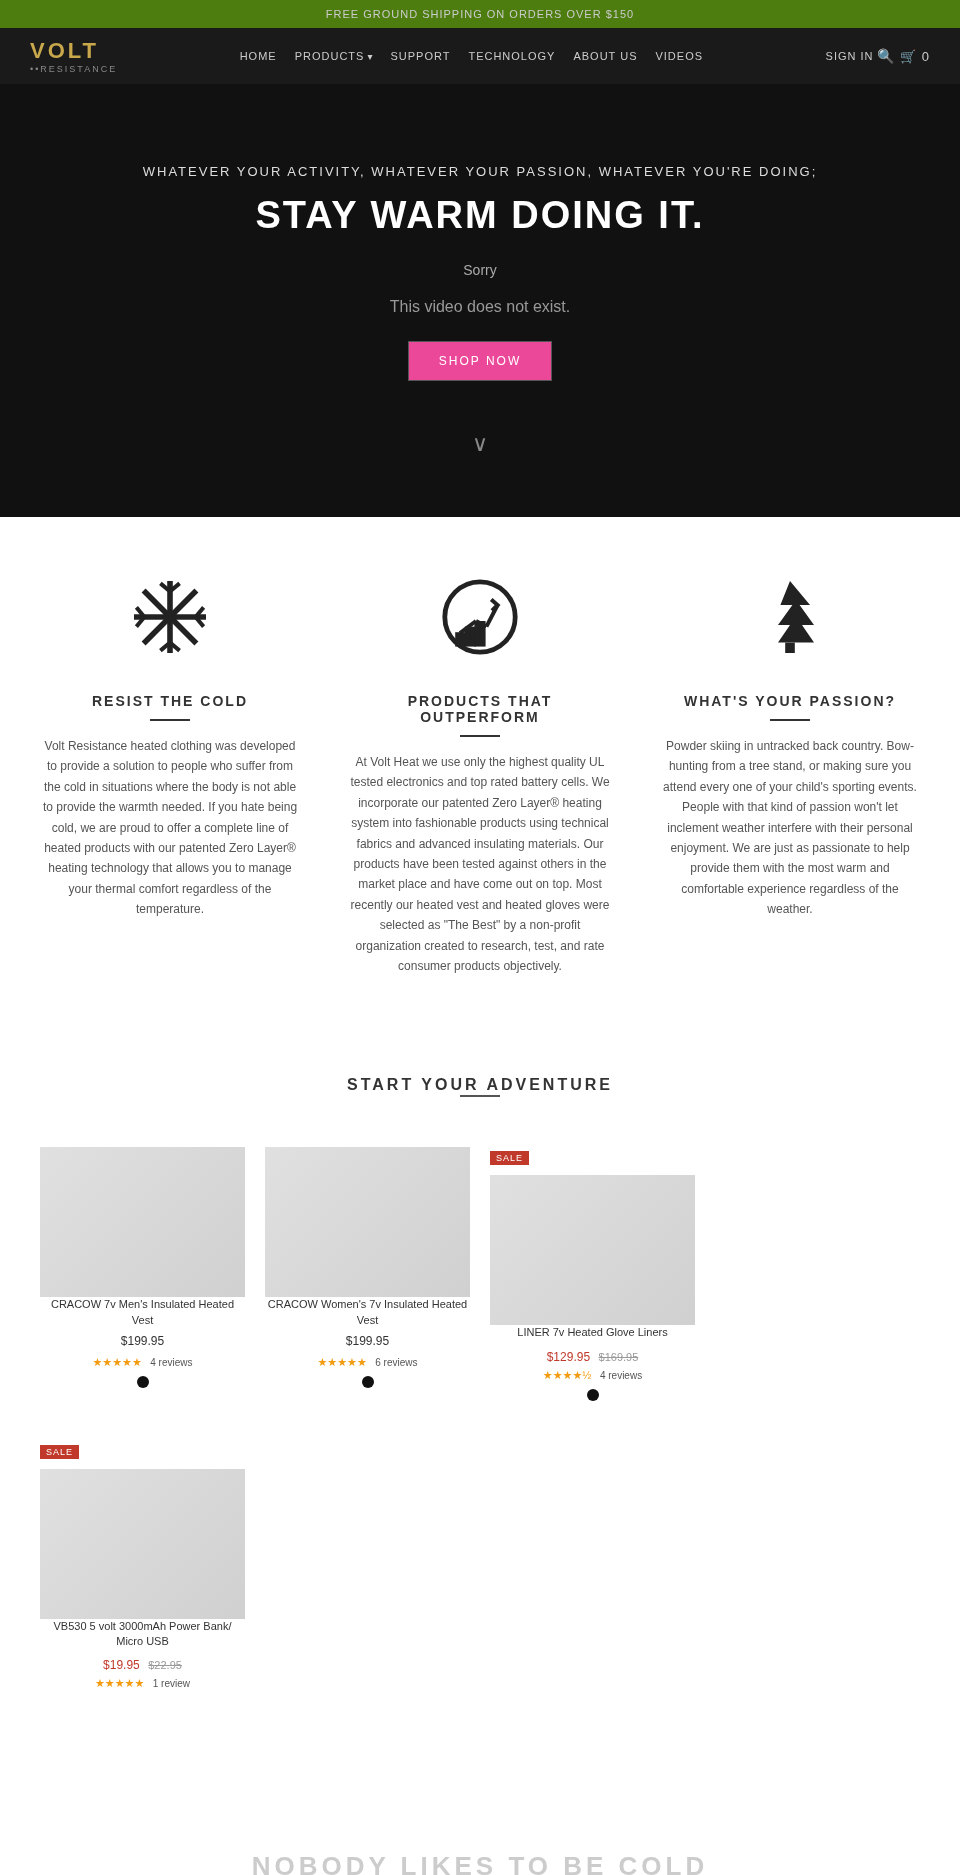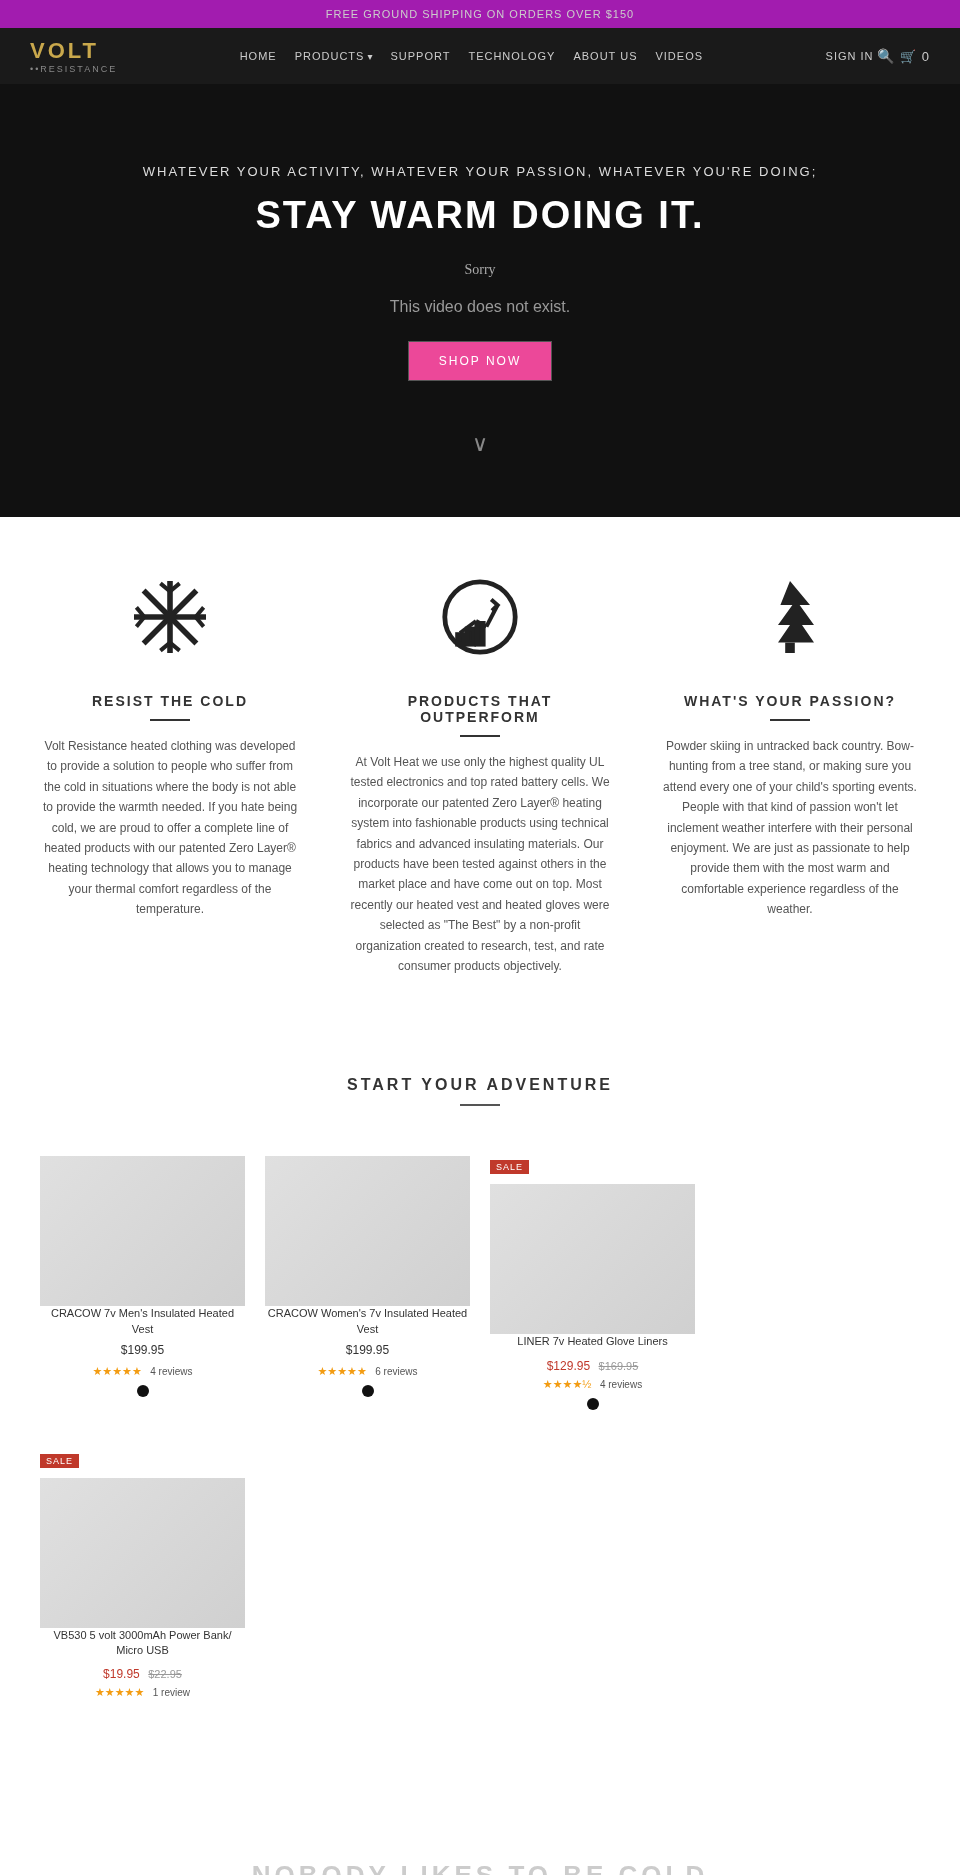--- a/index.html
+++ b/index.html
@@ -1,20 +1,20 @@
 <!DOCTYPE html>
 <html><head>
   <meta charset="utf-8">
   <style>
     * { margin: 0; padding: 0; box-sizing: border-box; }
     body { font-family: Arial, sans-serif; background: #fff; color: #333; width: 960px; }
 
     
     .top-banner {
-      background: #a21caf;
+      background: #4d7c0f;
       color: #ccc;
       text-align: center;
       padding: 8px 12px;
       font-size: 11px;
       letter-spacing: 1px;
     }
 
     
     header {
       background: #1a1a1a;
@@ -90,21 +90,20 @@
       font-size: 38px;
       font-weight: bold;
       letter-spacing: 2px;
       margin-bottom: 25px;
       text-transform: uppercase;
     }
     .hero-video-msg {
       color: #aaa;
       font-size: 14px;
       margin-bottom: 20px;
-      font-family: Liberation Serif, serif;
     }
     .hero-video-title {
       font-size: 16px;
       color: #999;
       margin-bottom: 25px;
     }
     .btn-shop-now {
       background: #ec4899;
       color: #fff;
       border: 1px solid #555;
@@ -169,21 +168,21 @@
     
     .adventure {
       padding: 40px 40px 20px;
       text-align: center;
     }
     .adventure-title {
       font-size: 16px;
       font-weight: bold;
       letter-spacing: 3px;
       text-transform: uppercase;
-      margin-bottom: 10px;
+      margin-bottom: 1px;
     }
     .adventure-divider {
       width: 40px;
       height: 2px;
       background: #555;
       margin: 0 auto 30px;
     }
 
     
     .products-grid {

